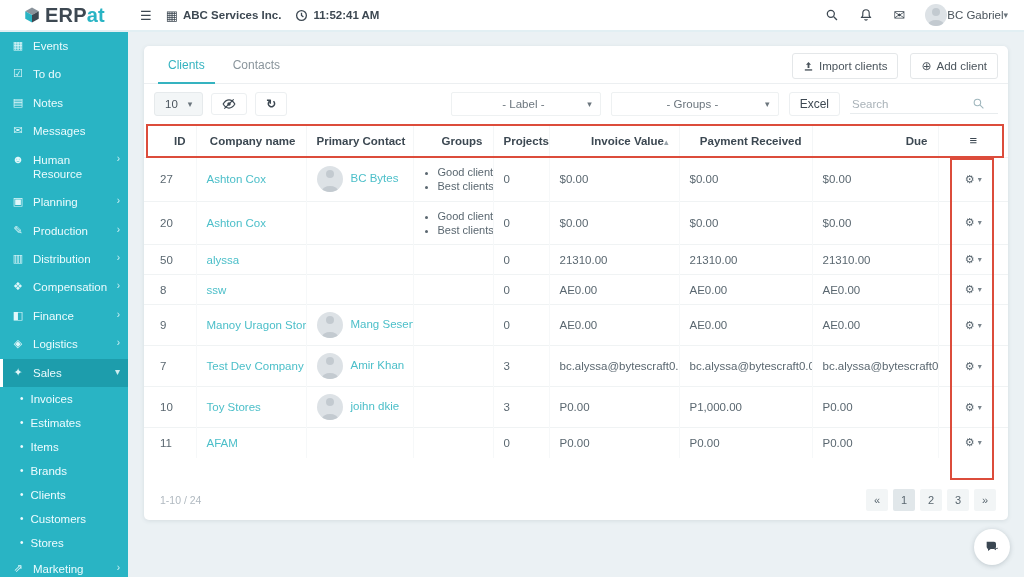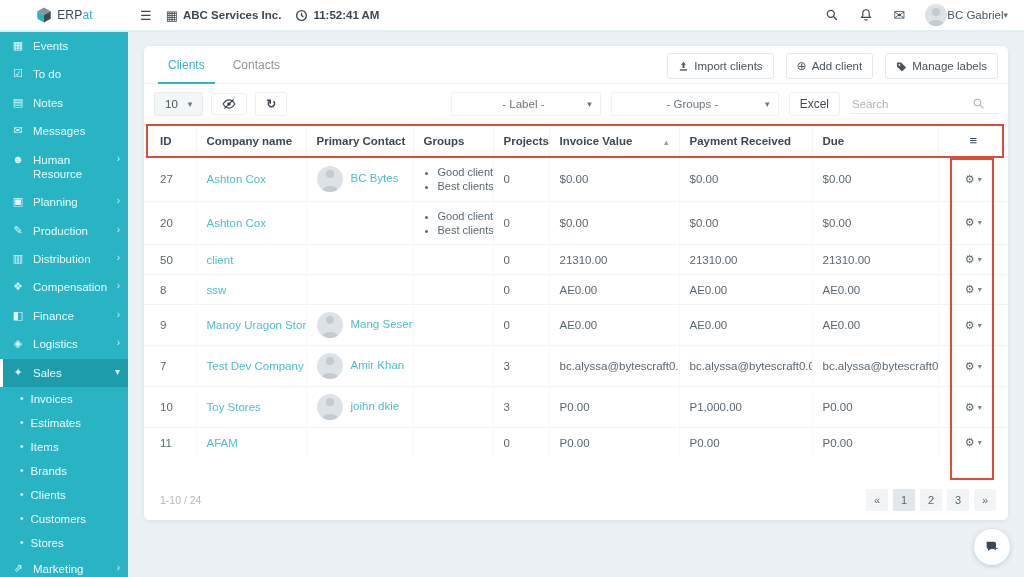--- a/index.html
+++ b/index.html
@@ -3,21 +3,21 @@
 <meta charset="utf-8">
 <style>
   * { box-sizing: border-box; margin: 0; padding: 0; }
   html,body { width:1024px; height:577px; overflow:hidden;
     font-family:"Liberation Sans","DejaVu Sans",sans-serif; background:#ebf1f4; }
 
   
   .topbar { position:absolute; top:0; left:0; width:1024px; height:32px; background:#fff;
     border-bottom:2px solid #e2eff3; display:flex; align-items:center; z-index:20; }
   .logo-box { width:128px; height:32px; display:flex; align-items:center; justify-content:center; gap:4px; }
-  .logo-text { font-size:12px; font-weight:normal; letter-spacing:.2px; }
+  .logo-text { font-size:20px; font-weight:bold; letter-spacing:.2px; }
   .logo-erp { color:#3d4852; } .logo-at { color:#29b4c4; }
   .tb-left { display:flex; align-items:center; gap:14px; padding-left:12px; }
   .tb-item { display:flex; align-items:center; gap:5px; font-size:11.5px; font-weight:bold; color:#3d4852; }
   .tb-glyph { font-size:13px; color:#3d4852; }
   .tb-right { margin-left:auto; display:flex; align-items:center; gap:20px; padding-right:16px; }
   .tb-icon-btn { background:none; border:none; cursor:pointer; display:flex; align-items:center; }
   .tb-user { display:flex; align-items:center; font-size:11.5px; color:#4a545c; }
   .avatar-circle { width:22px; height:22px; border-radius:50%; background:#dde2e6; position:relative; overflow:hidden; display:inline-block; }
   .avatar-circle::before { content:""; position:absolute; top:4px; left:50%; transform:translateX(-50%);
     width:8px; height:8px; border-radius:50%; background:#c3cad0; }
@@ -59,21 +59,21 @@
   .toolbar-right { margin-left:auto; display:flex; align-items:center; gap:10px; }
   .select-like { border:1px solid #eef1f2; border-radius:2px; font-size:11.5px; color:#6b757d; padding:5px 8px;
     display:inline-flex; align-items:center; cursor:pointer; justify-content:space-between; }
   .sel-label { width:150px; } .sel-groups { width:168px; }
   .search-wrap { display:flex; align-items:center; border-bottom:1px solid #e8ecee; padding:3px 2px; width:148px; }
   .search-wrap input { border:none; outline:none; font-size:11.5px; color:#4a545c; width:120px; font-family:inherit; background:transparent; }
   .search-wrap input::placeholder { color:#a9b2b8; }
 
   
   table { width:100%; border-collapse:collapse; table-layout:fixed; }
-  th { text-align:left; font-size:11.5px; color:#3c4852; padding:9px 10px; font-weight:bold;
+  th { text-align:right; font-size:11.5px; color:#3c4852; padding:9px 10px; font-weight:bold;
     border-right:1px solid #f4f6f7; height:32px; white-space:nowrap; }
   td { font-size:11.5px; color:#5a6770; padding:7px 10px; border-top:1px solid #f0f3f4;
     border-right:1px solid #f6f8f9; vertical-align:middle; overflow:hidden; white-space:nowrap; }
   td:last-child, th:last-child { border-right:none; }
   .c-id { padding-left:16px; }
   tr.tall td { height:41px; }
   tr.norm td { height:30px; }
   .link { color:#4cbfc9; text-decoration:none; cursor:pointer; }
   .av26 { width:26px; height:26px; vertical-align:middle; margin-right:8px; }
   .groups { list-style:disc; padding-left:14px; font-size:11px; color:#5a6770; line-height:1.3; }
@@ -254,27 +254,20 @@
           <svg width="11" height="11" viewBox="0 0 24 24">
             <path d="M12 2L6.5 8H10v7h4V8h3.5z" fill="#4a545c"></path>
               <path d="M4 18h16v3H4z" fill="#4a545c"></path>
           </svg>
           <span>Import clients</span>
         </button>
         <button class="btn">
           <span style="font-size:12px">⊕</span>
           <span>Add client</span>
         </button>
-        <button class="btn">
-          <svg width="11" height="11" viewBox="0 0 24 24">
-            <path d="M2 3h9l11 11-9 9L2 12z" fill="#4a545c"></path>
-              <circle cx="7.5" cy="8.5" r="2" fill="#fff"></circle>
-          </svg>
-          <span>Manage labels</span>
-        </button>
       </div>
     </div>
 
     <div class="toolbar">
       <span class="pagesize">
         <span>10</span>
         <span class="caret">▾</span>
       </span>
       <button class="icon-btn">
         <svg width="14" height="12" viewBox="0 0 24 20">
@@ -365,21 +358,21 @@
           <td>$0.00</td>
           <td>$0.00</td>
           <td>$0.00</td>
           <td class="c-ac"><button class="rowact">
                 <span>⚙</span>
                 <span class="tiny">▾</span>
               </button></td>
         </tr>
         <tr class="norm">
           <td class="c-id">50</td>
-          <td><a class="link">client</a></td>
+          <td><a class="link">alyssa</a></td>
           <td></td>
           <td></td>
           <td>0</td>
           <td>21310.00</td>
           <td>21310.00</td>
           <td>21310.00</td>
           <td class="c-ac"><button class="rowact">
                 <span>⚙</span>
                 <span class="tiny">▾</span>
               </button></td>

